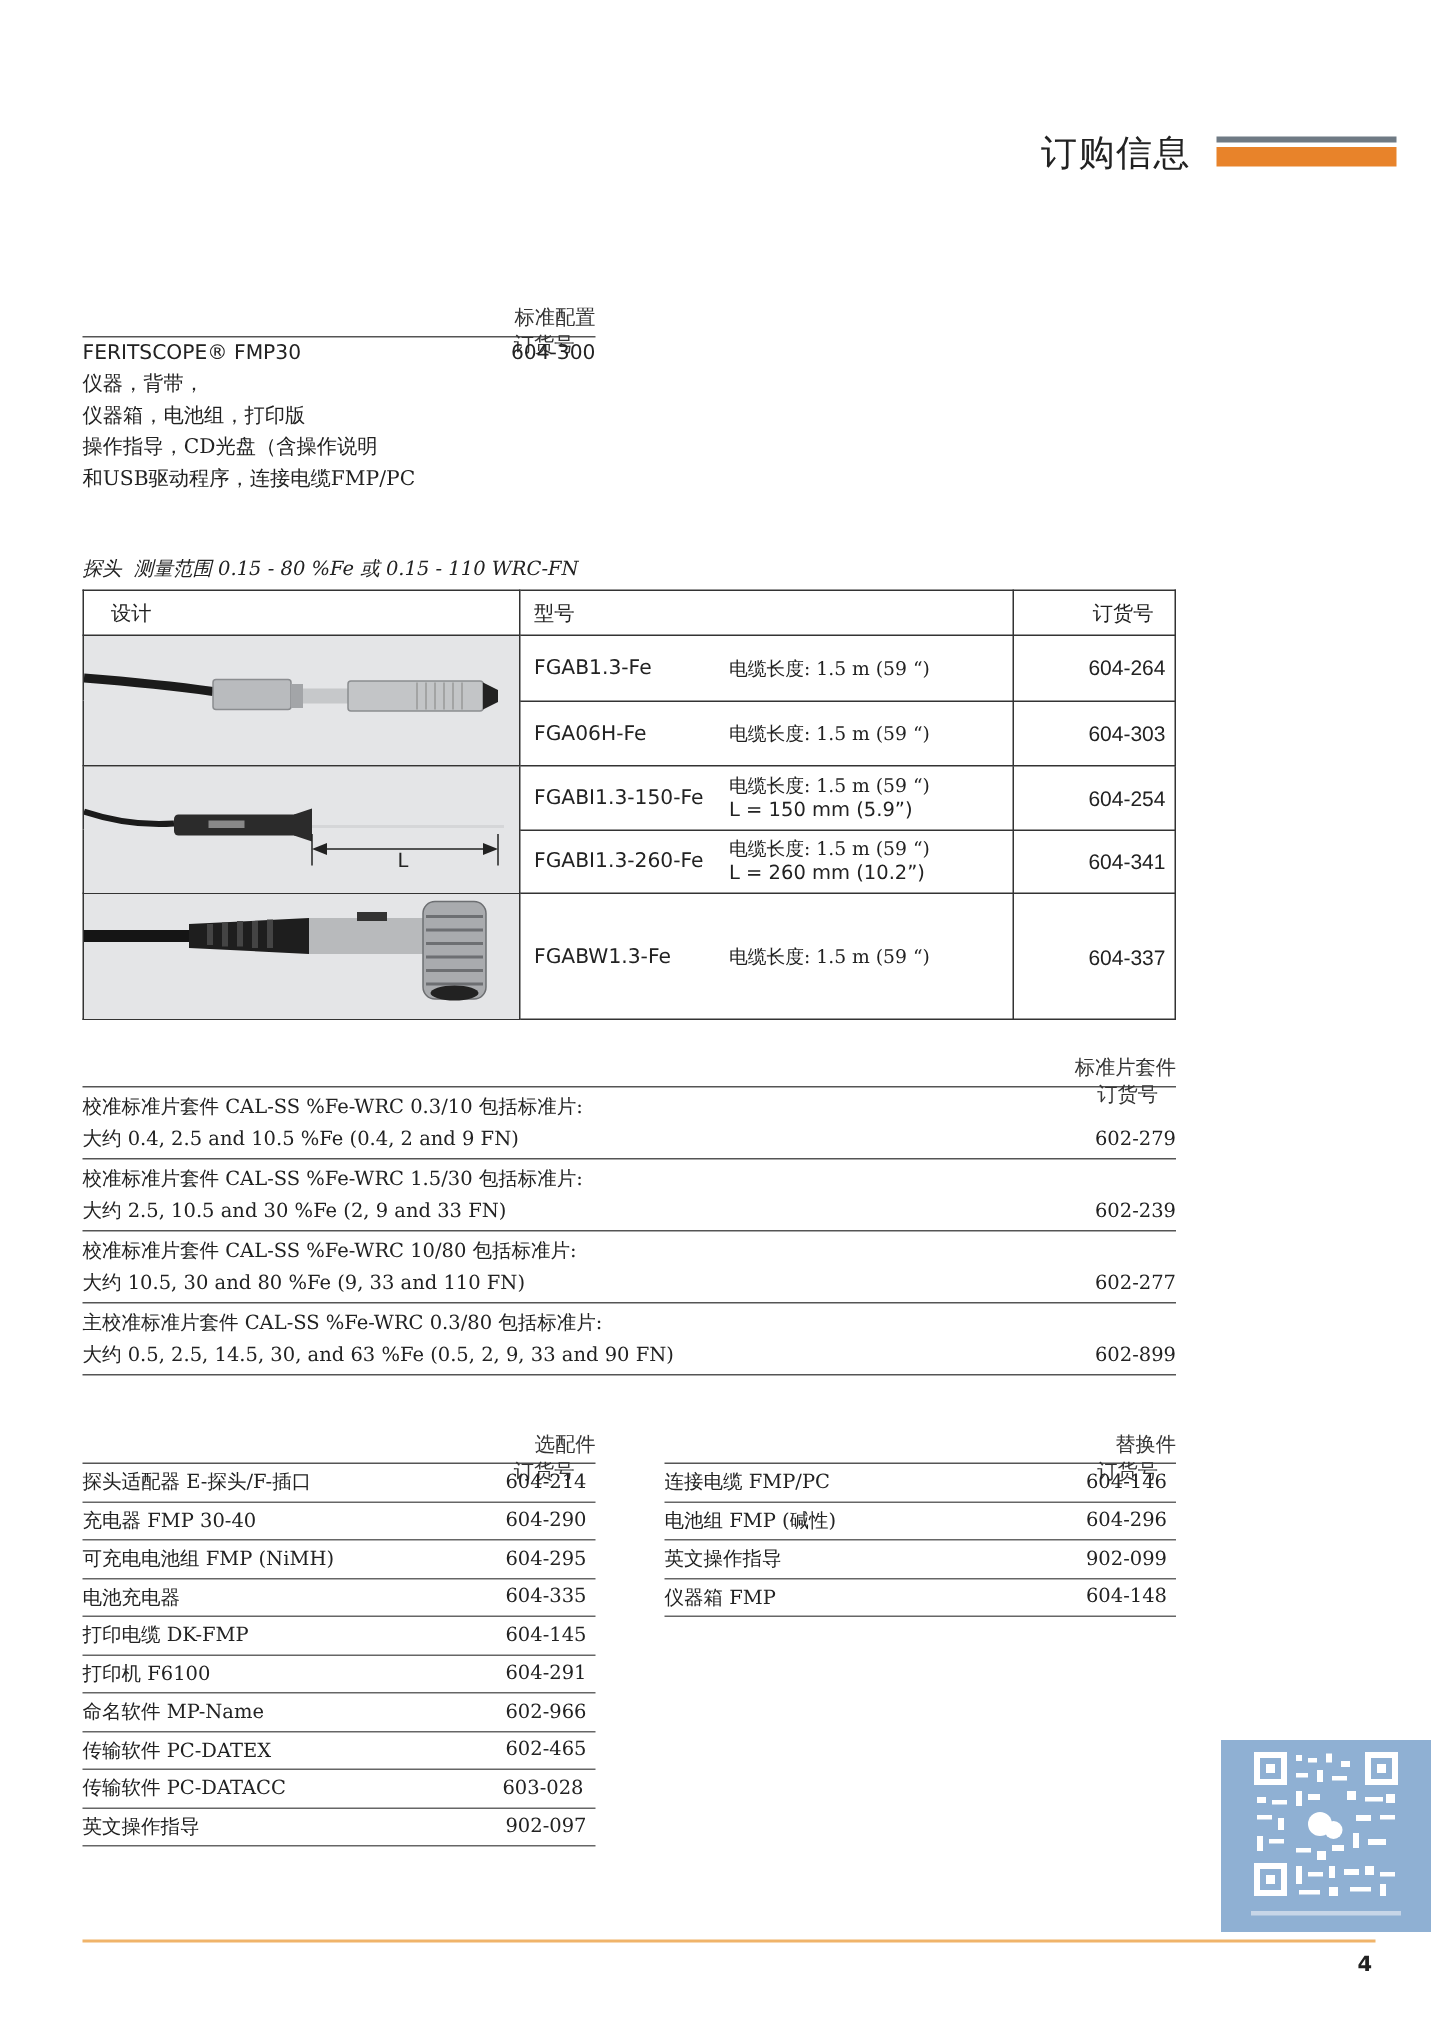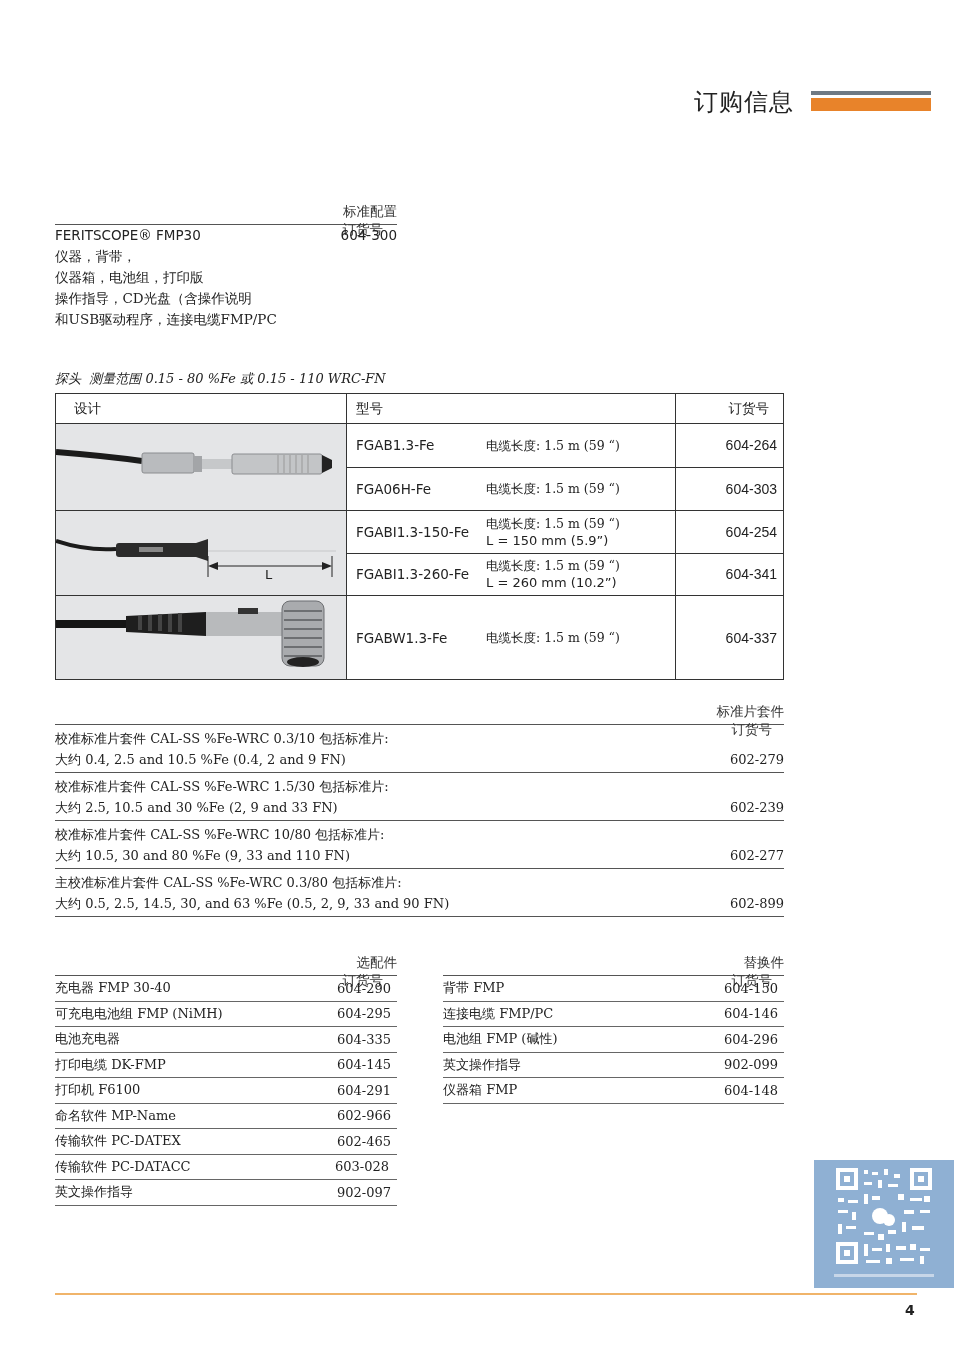--- a/index.html
+++ b/index.html
@@ -207,20 +207,24 @@
       </div>
   </div>
 </div>
 
 <div class="abs opt">
   <div class="hdr-row">
     <span>选配件</span>
     <span class="code" style="padding-right:14px">订货号</span>
   </div>
   <div class="item-row">
+      <span>探头适配器 E-探头/F-插口</span>
+      <span class="code" style="padding-right:6px">604-214</span>
+    </div>
+  <div class="item-row">
       <span>充电器 FMP 30-40</span>
       <span class="code" style="padding-right:6px">604-290</span>
     </div>
   <div class="item-row">
       <span>可充电电池组 FMP (NiMH)</span>
       <span class="code" style="padding-right:6px">604-295</span>
     </div>
   <div class="item-row">
       <span>电池充电器</span>
       <span class="code" style="padding-right:6px">604-335</span>
@@ -249,24 +253,20 @@
       <span>英文操作指导</span>
       <span class="code" style="padding-right:6px">902-097</span>
     </div>
 </div>
 
 <div class="abs rep">
   <div class="hdr-row">
     <span>替换件</span>
     <span class="code" style="padding-right:12px">订货号</span>
   </div>
-  <div class="item-row">
-      <span>背带 FMP</span>
-      <span class="code" style="padding-right:6px">604-150</span>
-    </div>
   <div class="item-row">
       <span>连接电缆 FMP/PC</span>
       <span class="code" style="padding-right:6px">604-146</span>
     </div>
   <div class="item-row">
       <span>电池组 FMP (碱性)</span>
       <span class="code" style="padding-right:6px">604-296</span>
     </div>
   <div class="item-row">
       <span>英文操作指导</span>

